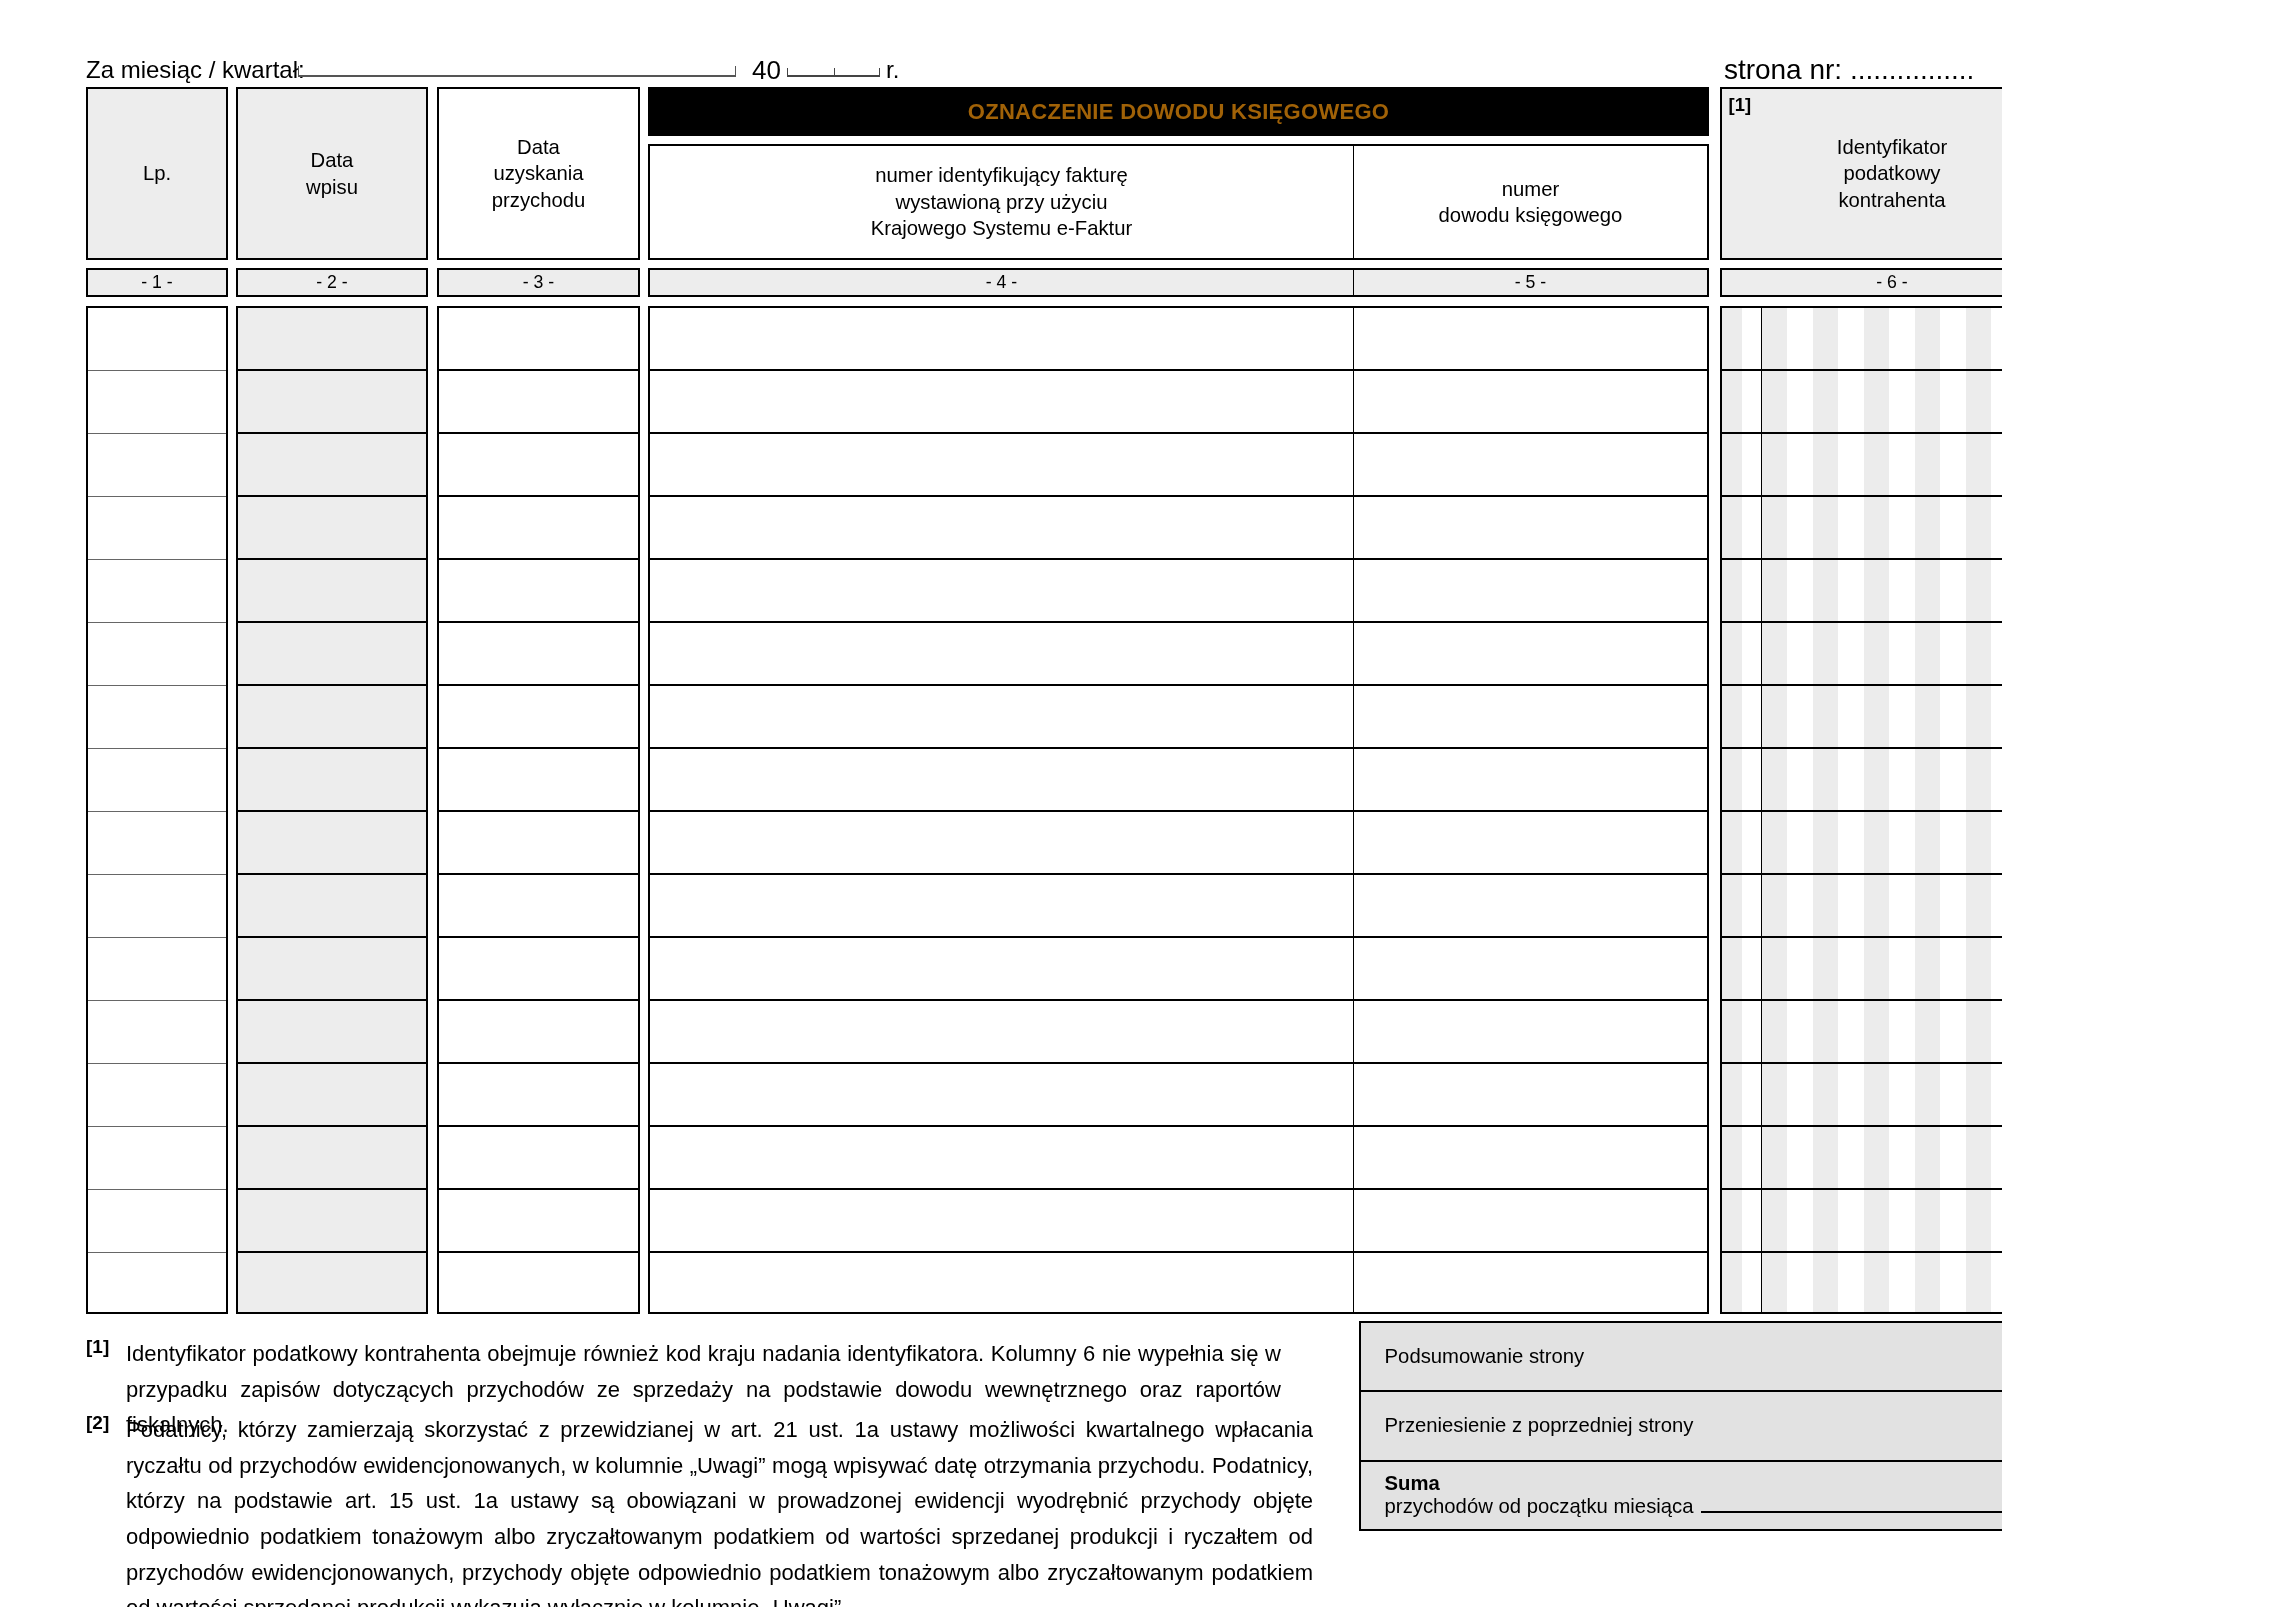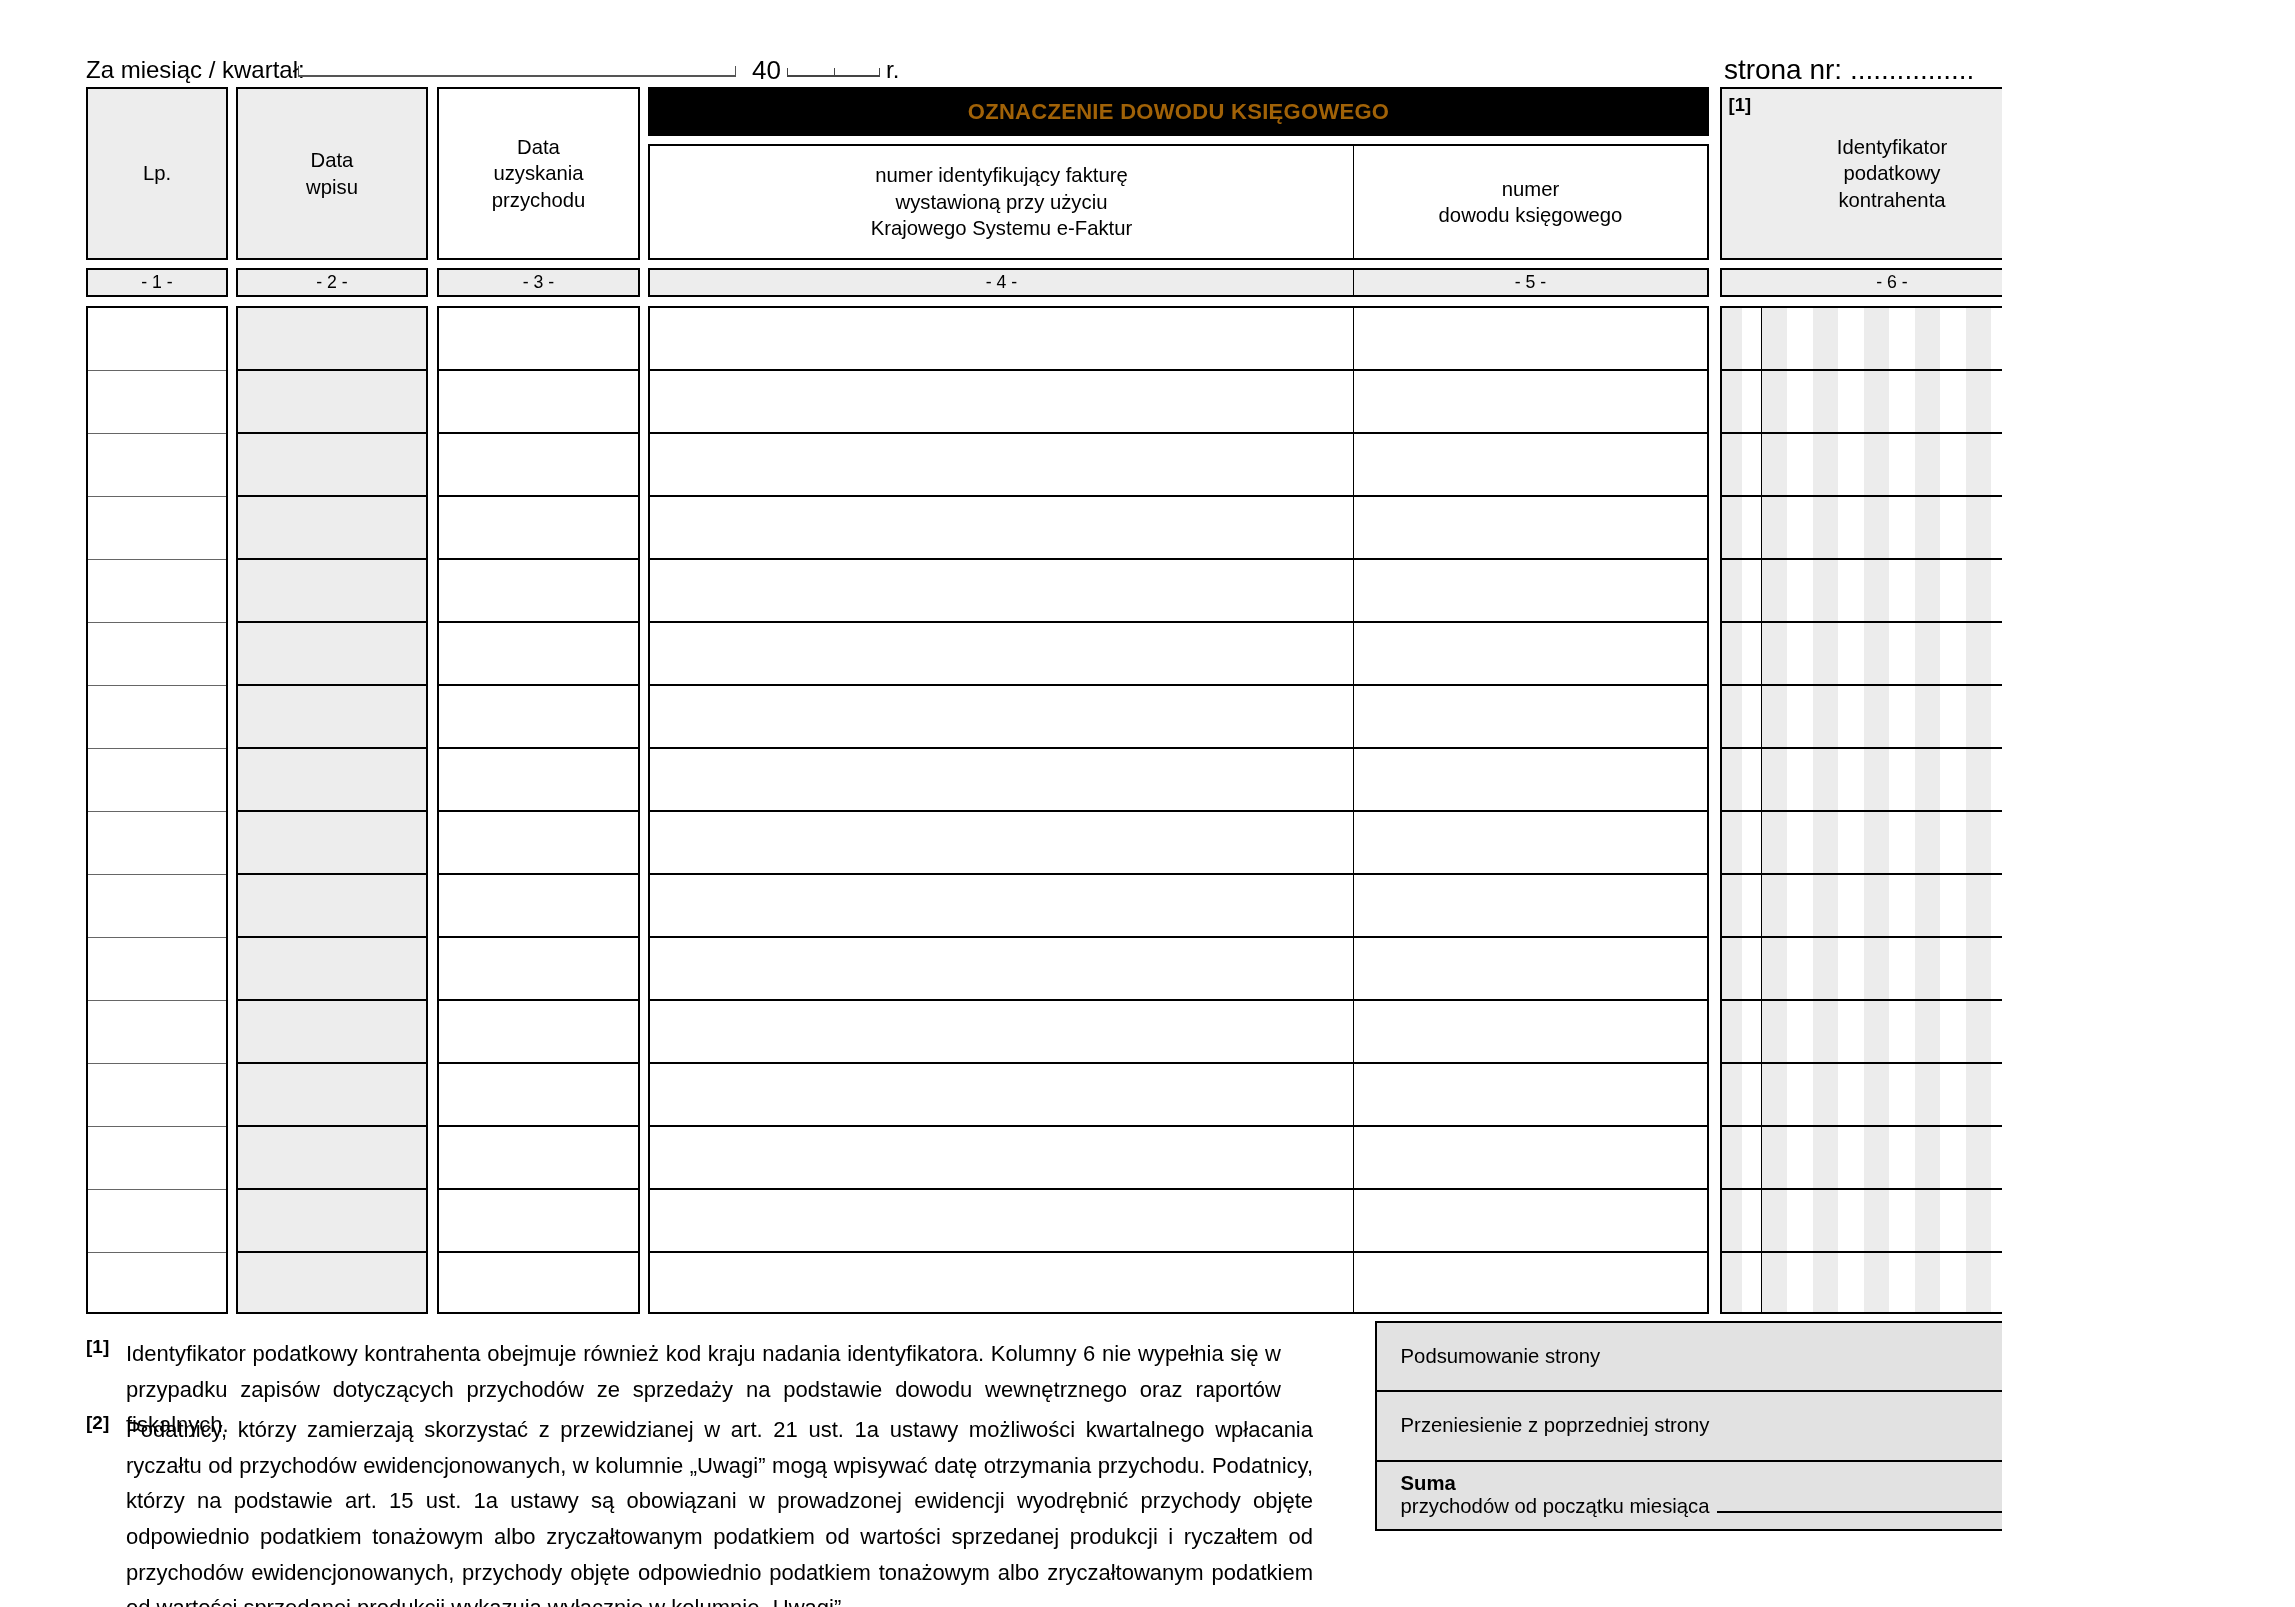--- a/index.html
+++ b/index.html
@@ -156,21 +156,21 @@
   <div class="abs box c7-body" style="left:2072px; top:306px; width:195px; height:1008px;"></div>
 
   <div class="abs fn-ref" style="left:86px; top:1336px;">[1]</div>
   <div class="abs fn" style="left:126px; top:1336px; width:1155px;">Identyfikator podatkowy kontrahenta obejmuje również kod kraju nadania identyfikatora. Kolumny 6 nie wypełnia się w przypadku zapisów dotyczących przychodów ze sprzedaży na podstawie dowodu wewnętrznego oraz raportów fiskalnych.</div>
 
   <div class="abs fn-ref" style="left:86px; top:1412px;">[2]</div>
   <div class="abs fn" style="left:126px; top:1412px; width:1187px;">Podatnicy, którzy zamierzają skorzystać z przewidzianej w art. 21 ust. 1a ustawy możliwości kwartalnego wpłacania ryczałtu od przychodów ewidencjonowanych, w kolumnie „Uwagi” mogą wpisywać datę otrzymania przychodu. Podatnicy, którzy na podstawie art. 15 ust. 1a ustawy są obowiązani w prowadzonej ewidencji wyodrębnić przychody objęte odpowiednio podatkiem tonażowym albo zryczałtowanym podatkiem od wartości sprzedanej produkcji i ryczałtem od przychodów ewidencjonowanych, przychody objęte odpowiednio podatkiem tonażowym albo zryczałtowanym podatkiem od wartości sprzedanej produkcji wykazują wyłącznie w kolumnie „Uwagi”.</div>
 
   <div class="abs" style="left:86px; top:1618px; font-size:11px;text-align:right;">r2-2-48A</div>
 
-  <div class="abs box summary-label-box" style="left:1359px; top:1321px; width:702px; height:210px;margin-left:16px;">
+  <div class="abs box summary-label-box" style="left:1359px; top:1321px; width:702px; height:210px;">
     <div class="summary-row">
       <span>Podsumowanie strony</span>
     </div>
     <div class="summary-row">
       <span>Przeniesienie z poprzedniej strony</span>
     </div>
     <div class="summary-row">
       <span style="font-weight:bold;">Suma</span>
       <span class="suma-line2">
         <span>przychodów od początku miesiąca</span>

